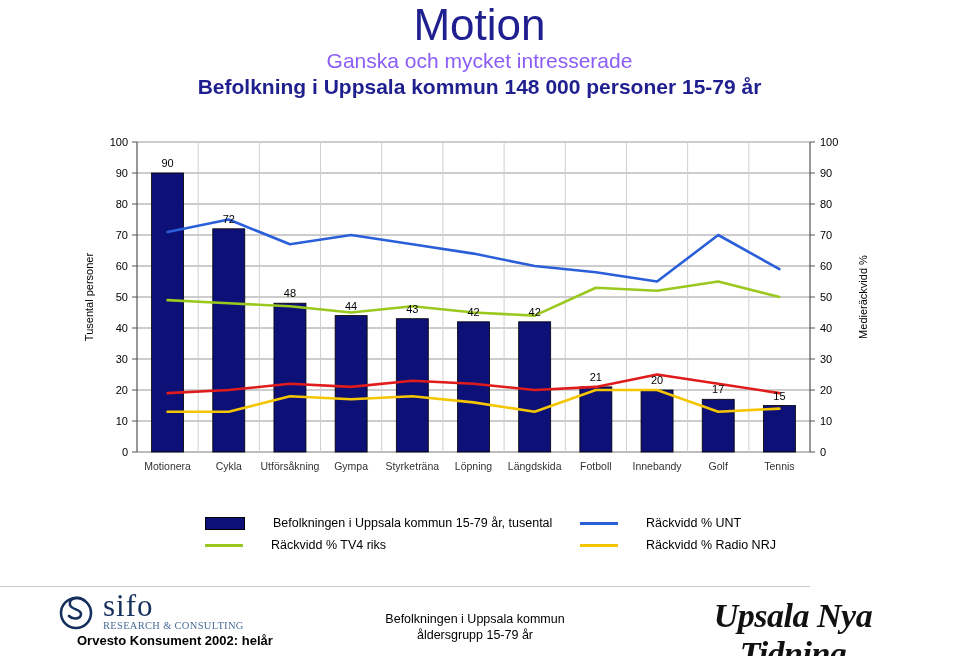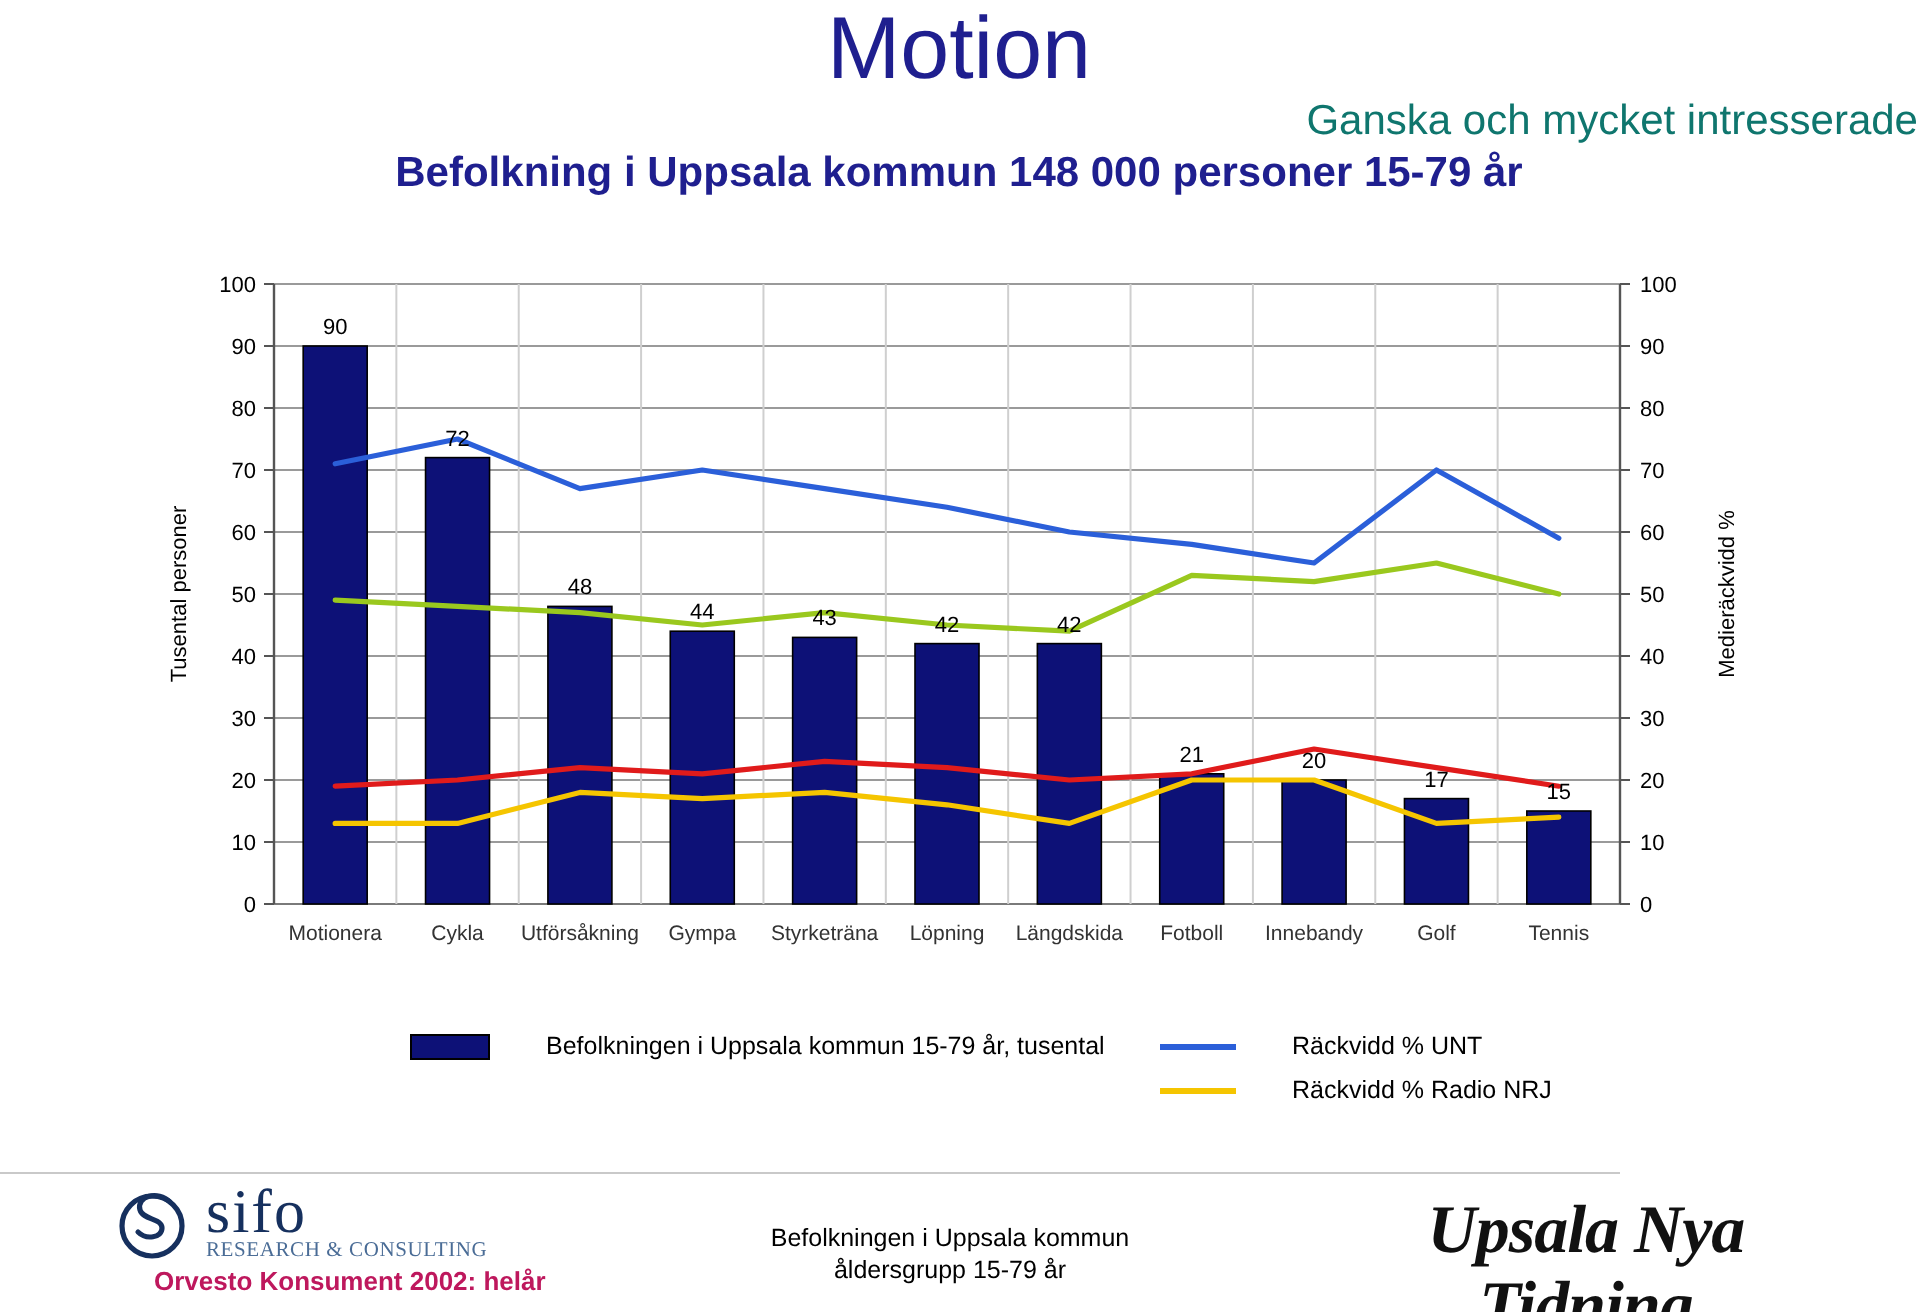--- a/index.html
+++ b/index.html
@@ -26,23 +26,22 @@
   }
   #main-title {
     font-size: 44px;
     font-weight: normal;
     color: #1f1f8f;
     line-height: 46px;
     letter-spacing: 0px;
   }
   #subtitle-1 {
     font-size: 21px;
-    color: #0f766e;
+    color: #8b5cf6;
     line-height: 26px;
-    text-align: right;
   }
   #subtitle-2 {
     font-size: 21px;
     color: #1f1f8f;
     line-height: 26px;
     font-weight: bold;
   }
 
   
   #chart-area {
@@ -153,21 +152,21 @@
   #sifo-sub {
     font-family: "Liberation Serif", serif;
     font-size: 10.5px;
     color: #4a6c96;
     letter-spacing: 0.3px;
     line-height: 11px;
   }
   #orvesto-line {
     font-size: 13px;
     font-weight: bold;
-    color: #be185d;
+    color: #000000;
     margin-top: 2px;
     margin-left: 22px;
   }
   #center-caption {
     position: absolute;
     left: 330px;
     top: 24px;
     width: 290px;
     text-align: center;
     font-size: 12.5px;
@@ -325,20 +324,24 @@
     <text id="axis-title-right" class="axis-title-text" x="0" y="0" transform="translate(867,172) rotate(-90)" text-anchor="middle">Medieräckvidd %</text>
   </svg>
 </div>
 
 <div id="legend">
   <div class="legend-col" id="legend-col-left">
     <div class="legend-row">
       <span class="legend-swatch" style="background: rgb(13, 17, 119); border: 1px solid rgb(0, 0, 0); height: 11px;"></span>
       <span class="legend-label">Befolkningen i Uppsala kommun 15-79 år, tusental</span>
     </div>
+    <div class="legend-row">
+      <span class="legend-swatch line-sw" style="border-top-color: rgb(154, 200, 30);"></span>
+      <span class="legend-label">Räckvidd % TV4 riks</span>
+    </div>
   </div>
   <div class="legend-col" id="legend-col-right">
     <div class="legend-row">
       <span class="legend-swatch line-sw" style="border-top-color: rgb(43, 95, 217);"></span>
       <span class="legend-label">Räckvidd % UNT</span>
     </div>
     <div class="legend-row">
       <span class="legend-swatch line-sw" style="border-top-color: rgb(245, 197, 0);"></span>
       <span class="legend-label">Räckvidd % Radio NRJ</span>
     </div>

